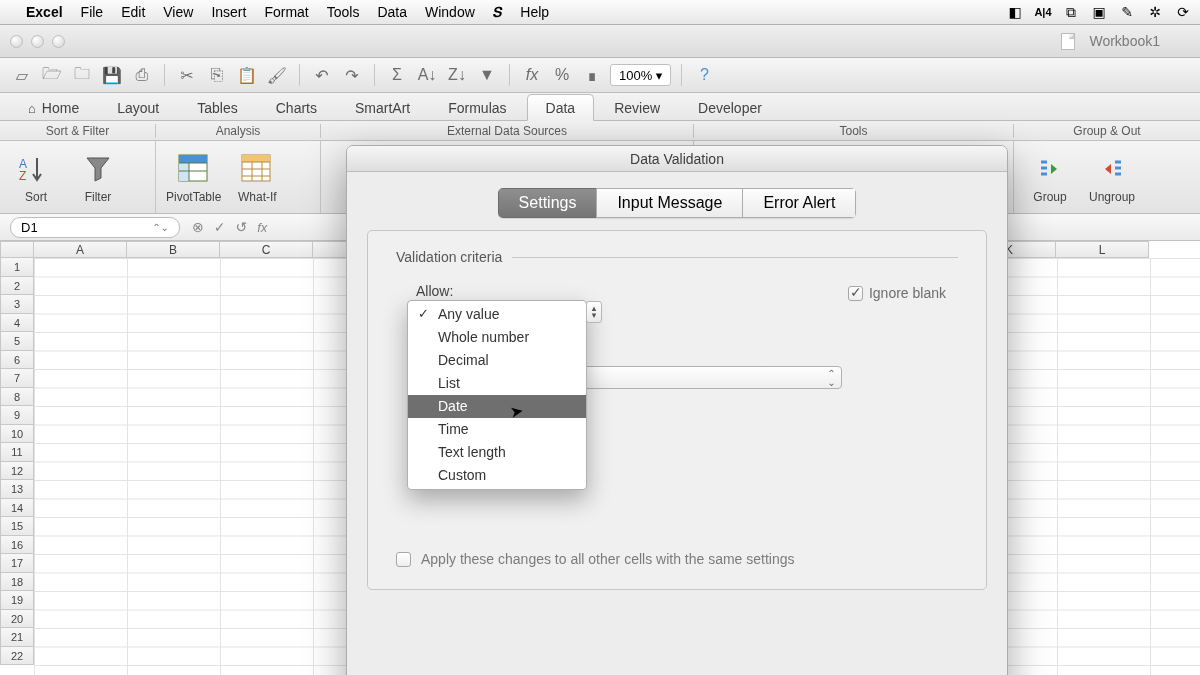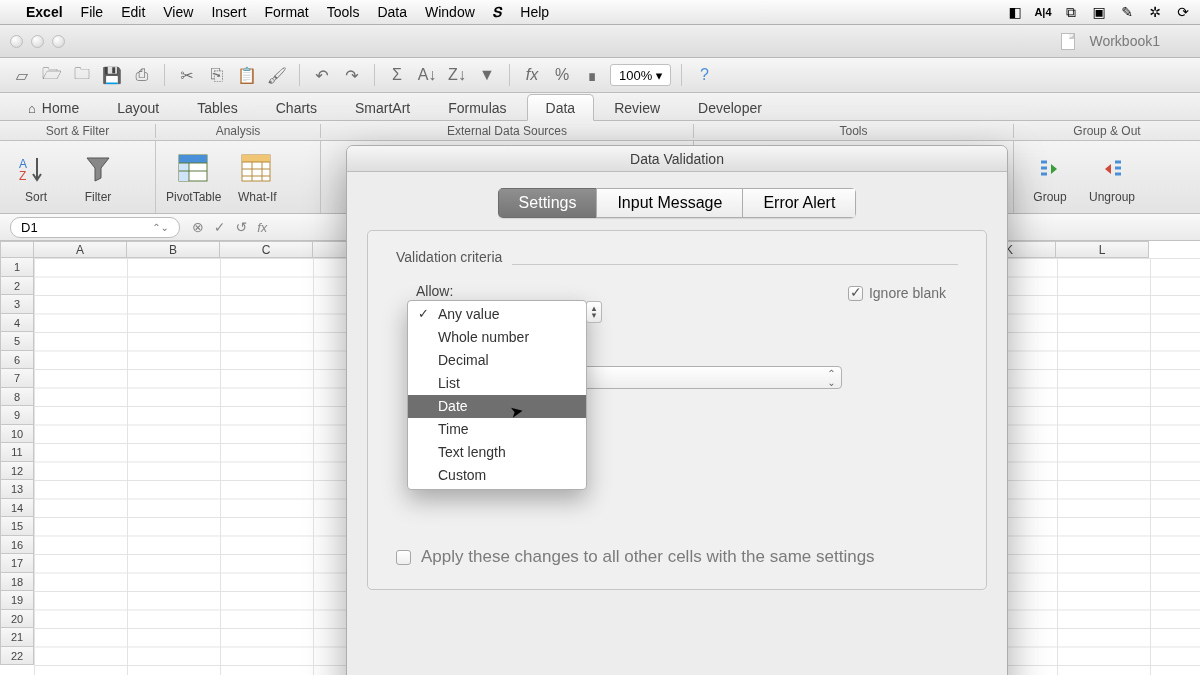--- a/index.html
+++ b/index.html
@@ -53,29 +53,29 @@
     background-size: 93px 18.5px; }
 
   .dialog { position: absolute; left: 346px; top: 145px; width: 662px; height: 605px; background: #ededed; border: 1px solid #acacac; border-radius: 7px; box-shadow: 0 15px 40px rgba(0,0,0,0.35); overflow: hidden; }
   .dlg-title { height: 26px; background: linear-gradient(#f6f6f6,#dedede); border-bottom: 1px solid #bcbcbc; text-align: center; line-height: 26px; font-size: 14px; color: #3d3d3d; }
   .dlg-tabs { display: flex; justify-content: center; margin: 16px 0 12px; }
   .seg { display: flex; border-radius: 5px; overflow: hidden; box-shadow: 0 1px 1px rgba(0,0,0,0.1); }
   .seg-btn { padding: 5px 20px; font-size: 16px; background: linear-gradient(#fdfdfd,#ececec); border: 1px solid #adadad; border-right: none; }
   .seg-btn:last-child { border-right: 1px solid #adadad; }
   .seg-btn.active { background: linear-gradient(#8f8f8f,#757575); color: #fff; border-color: #6d6d6d; }
   .dlg-inner { margin: 0 20px; border: 1px solid #c6c6c6; border-radius: 5px; background: #f0f0f0; padding: 18px 28px; height: 360px; position: relative; }
-  .criteria-label { font-size: 14px; color: #575757; display: flex; align-items: flex-end; gap: 10px; }
+  .criteria-label { font-size: 14px; color: #575757; display: flex; align-items: center; gap: 10px; }
   .criteria-label .line { flex: 1; height: 1px; background: #c9c9c9; }
   .allow-label { margin-top: 18px; font-size: 14px; color: #444; }
   .ignore { position: absolute; right: 40px; top: 54px; font-size: 14px; color: #6e6e6e; display: flex; align-items: center; gap: 6px; }
   .chk { width: 15px; height: 15px; border: 1px solid #a7a7a7; border-radius: 3px; background: linear-gradient(#fff,#eee); position: relative; }
   .chk.checked::after { content: "✓"; position: absolute; left: 1px; top: -3px; font-size: 14px; color: #525252; }
   .combo2 { position: absolute; left: 184px; top: 135px; width: 290px; height: 23px; border: 1px solid #b1b1b1; border-radius: 4px; background: linear-gradient(#fff,#eee); }
   .combo2::after { content: "⌃⌄"; position: absolute; right: 5px; top: 1px; font-size: 10px; line-height: 10px; color: #666; letter-spacing: -2px; writing-mode: vertical-lr; }
-  .apply-row { position: absolute; left: 28px; bottom: 22px; display: flex; align-items: center; gap: 10px; font-size: 17px; color: #7b7b7b; }
+  .apply-row { position: absolute; left: 28px; bottom: 22px; display: flex; align-items: center; gap: 10px; font-size: 14px; color: #7b7b7b; }
   .dlg-buttons { position: absolute; left: 20px; right: 20px; bottom: 14px; display: flex; align-items: center; }
   .btn { padding: 5px 22px; font-size: 14px; border: 1px solid #a6a6a6; border-radius: 5px; background: linear-gradient(#fefefe,#e2e2e2); box-shadow: 0 1px 1px rgba(0,0,0,0.1); }
   .btn-spacer { flex: 1; }
 
   .dropdown { position: absolute; left: 407px; top: 300px; width: 180px; background: #fff; border: 1px solid #b0b0b0; border-radius: 4px; box-shadow: 0 10px 25px rgba(0,0,0,0.3); padding: 2px 0; z-index: 50; }
   .dd-item { padding: 2px 12px 2px 30px; font-size: 14px; color: #333; position: relative; line-height: 19px; }
   .dd-item.checked::before { content: "✓"; position: absolute; left: 10px; top: 1px; font-size: 13px; }
   .dd-item.hl { background: #6f6f6f; color: #fff; }
   .dd-arrow { position: absolute; right: -16px; top: 0; width: 16px; height: 22px; border: 1px solid #b7b7b7; border-radius: 3px; background: linear-gradient(#fff,#e9e9e9); display: flex; align-items: center; justify-content: center; font-size: 9px; color: #555; flex-direction: column; line-height: 7px; }
   .cursor { position: absolute; left: 510px; top: 402px; z-index: 60; font-size: 16px; transform: rotate(-10deg); }

